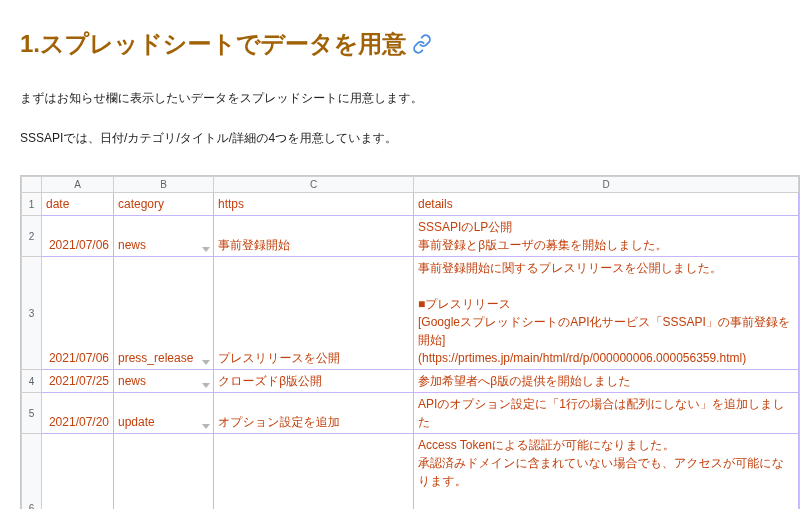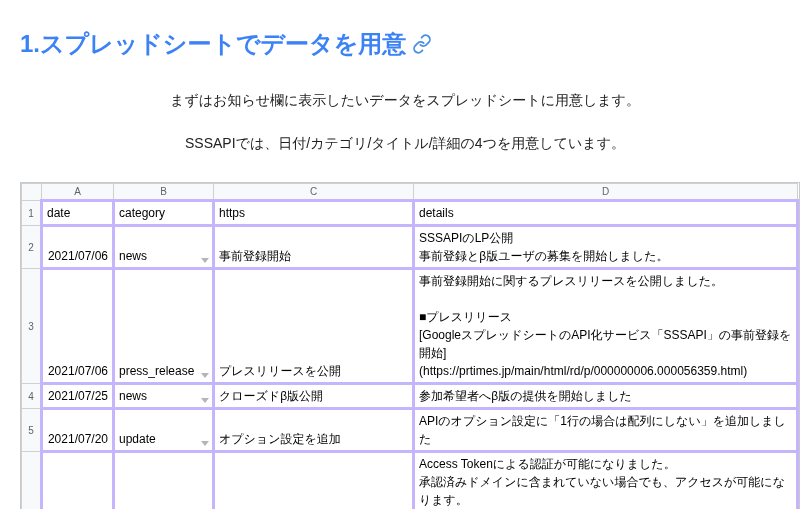--- a/index.html
+++ b/index.html
@@ -7,33 +7,32 @@
     margin: 0;
     padding: 20px;
     font-family: -apple-system, BlinkMacSystemFont, "Segoe UI", Helvetica, Arial, sans-serif;
     background: #fff;
     color: #333;
     width: 810px;
   }
   h1.page-title {
     font-size: 24px;
     font-weight: 700;
-    color: #3b82f6;
+    color: #a16207;
     margin: 8px 0 28px 0;
     display: flex;
     align-items: center;
     gap: 6px;
   }
   .link-icon svg { display: block; }
   p.body-text {
-    font-size: 14px;
+    font-size: 12px;
     line-height: 1.8;
     margin: 0 0 18px 0;
     color: #222;
-    text-align: center;
   }
   p.body-text .line { display: block; }
 
   
   .sheet {
     border: 1px solid #c9c9c9;
     font-size: 12px;
     width: 780px;
     margin-top: 26px;
   }
@@ -56,25 +55,25 @@
   .sheet th.col-head {
     background: #f8f9fa;
     color: #5f6368;
     font-size: 10px;
     font-weight: 400;
     border: 1px solid #d0d0d0;
     padding: 2px 0;
     text-align: center;
   }
   .sheet td.cell {
-    border: 3px solid #c4b5fd;
+    border: 1px solid #c4b5fd;
     padding: 2px 4px;
     vertical-align: bottom;
     line-height: 1.5;
-    color: #000000;
+    color: #c2410c;
     position: relative;
   }
   .sheet td.cell.date { text-align: right; }
 
   .dropdown-caret {
     position: absolute;
     right: 3px;
     bottom: 4px;
     width: 0; height: 0;
     border-left: 4px solid transparent;

